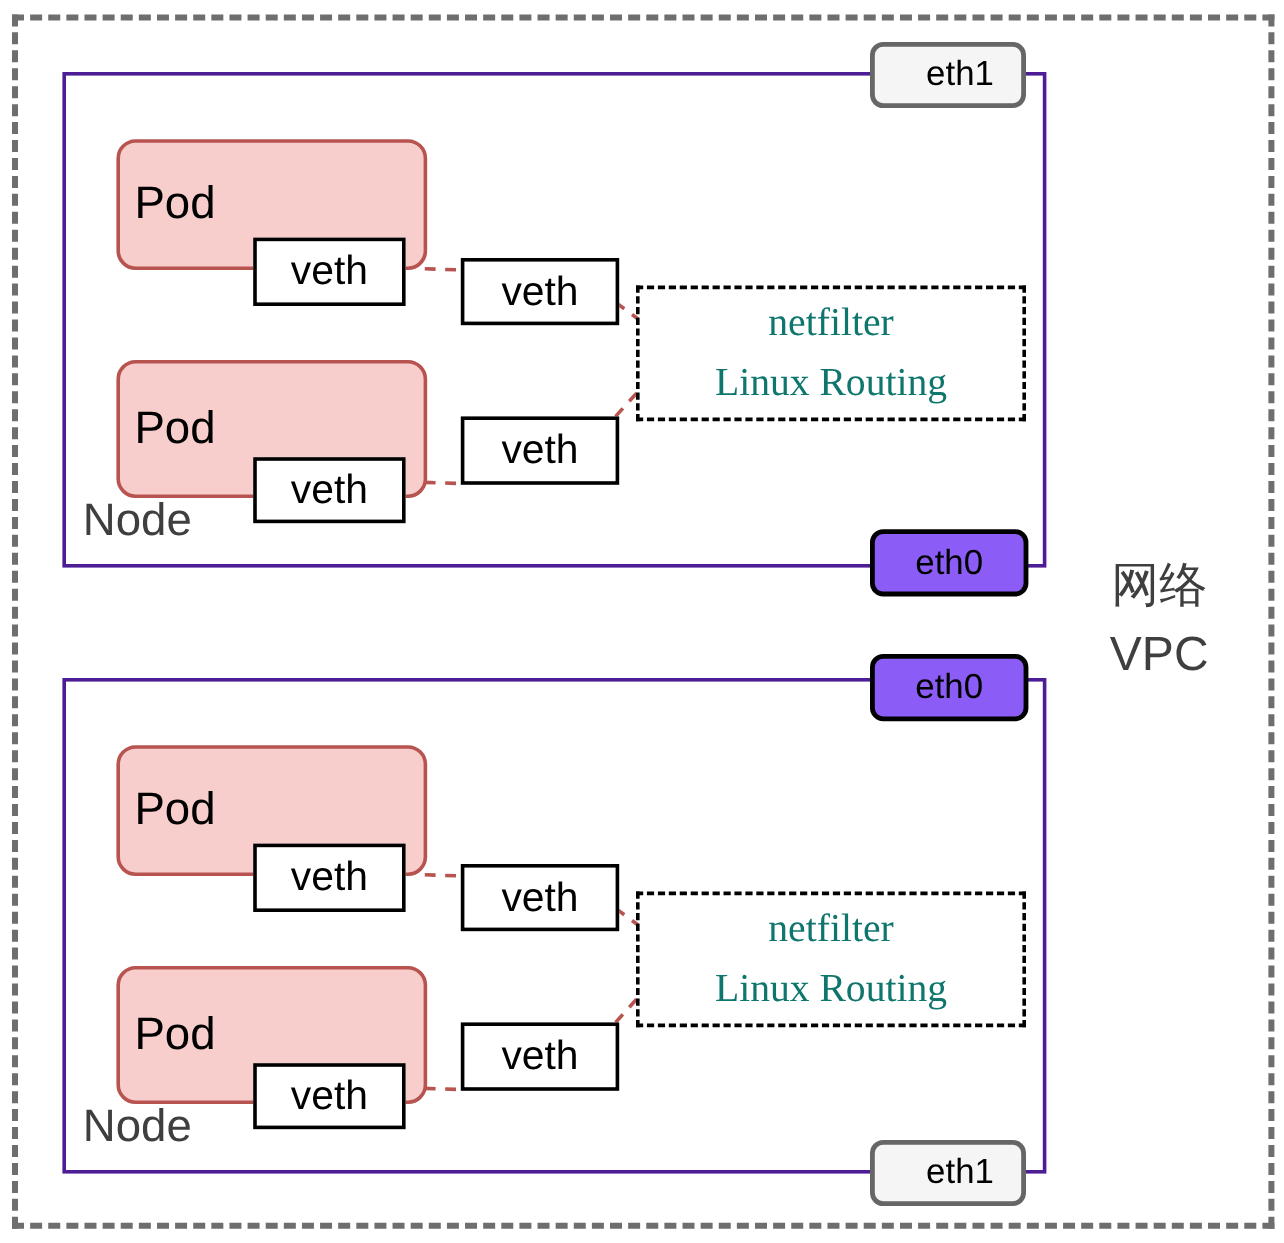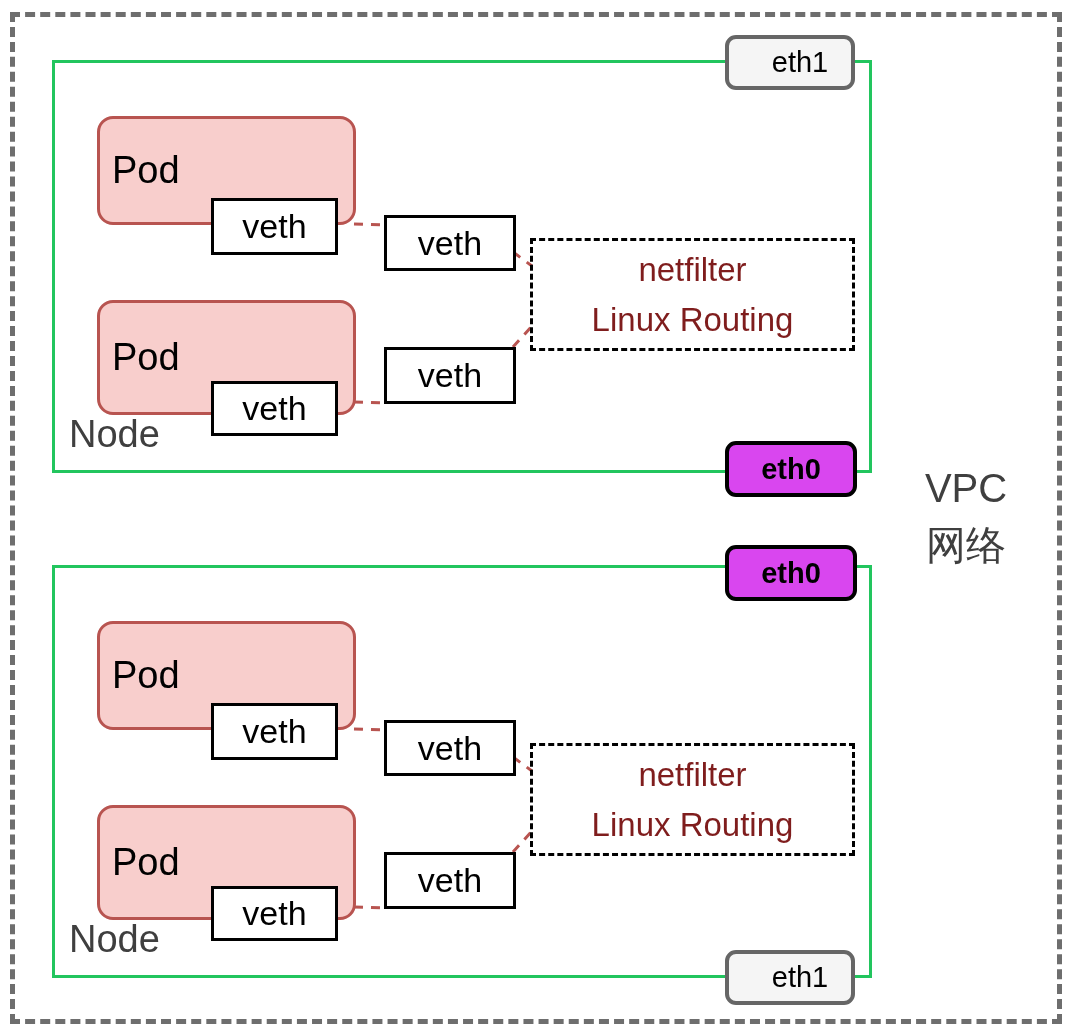--- a/index.html
+++ b/index.html
@@ -25,21 +25,21 @@
     width: 132px;
     text-align: center;
     font-size: 40px;
     line-height: 1.42;
     color: #3f3f3f;
   }
   .node {
     position: absolute;
     left: 52px;
     width: 820px; height: 413px;
-    border: 3px solid #22c55e;
+    border: 3px solid #4c1d95;
     box-sizing: border-box;
     background: transparent;
   }
   .node--first  { top: 60px; }
   .node--second { top: 565px; }
   .connectors {
     position: absolute;
     left: 0; top: 0;
     width: 814px; height: 407px;
     pointer-events: none;
@@ -78,56 +78,57 @@
     left: 475px; top: 175px;
     width: 325px; height: 113px;
     border: 3px dashed #000000;
     box-sizing: border-box;
     display: flex;
     flex-direction: column;
     align-items: center;
     justify-content: center;
     font-size: 33px;
     line-height: 1.5;
-    color: #7f1d1d;
+    color: #0f766e;
     text-align: center;
+    font-family: Liberation Serif, serif;
   }
   .node-label {
     position: absolute;
     left: 14px; bottom: 14px;
     font-size: 38px;
     color: #3f3f3f;
   }
   .badge {
     position: absolute;
     box-sizing: border-box;
     display: flex;
     align-items: center;
     justify-content: center;
     font-size: 29px;
     color: #000000;
     border-radius: 11px;
   }
   .badge--gray  { border: 4px solid #666666; background: #f5f5f5; padding-left: 20px; }
-  .badge--black { border: 4px solid #000000; background: #d946ef; font-weight: bold; }
+  .badge--black { border: 4px solid #000000; background: #8b5cf6; }
   .badge--n1-top    { left: 725px; top: 35px;  width: 130px; height: 55px; }
   .badge--n1-bottom { left: 725px; top: 441px; width: 132px; height: 56px; }
   .badge--n2-top    { left: 725px; top: 545px; width: 132px; height: 56px; }
   .badge--n2-bottom { left: 725px; top: 950px; width: 130px; height: 55px; }
 </style>
 </head>
 <body>
 
 <div class="canvas">
 
   <div class="vpc-border"></div>
 
   <div class="vpc-label">
+    <div>网络</div>
     <div>VPC</div>
-    <div>网络</div>
   </div>
 
   <div class="node node--first">
     <svg class="connectors" viewBox="0 0 814 407" xmlns="http://www.w3.org/2000/svg">
       <line x1="299" y1="161" x2="330" y2="162" stroke="#b85450" stroke-width="3" stroke-dasharray="9 8"></line>
       <line x1="458" y1="189" x2="477" y2="203" stroke="#b85450" stroke-width="3" stroke-dasharray="9 8"></line>
       <line x1="458" y1="284" x2="477" y2="263" stroke="#b85450" stroke-width="3" stroke-dasharray="9 8"></line>
       <line x1="299" y1="339" x2="330" y2="340" stroke="#b85450" stroke-width="3" stroke-dasharray="9 8"></line>
     </svg>
     <div class="pod pod--a">

